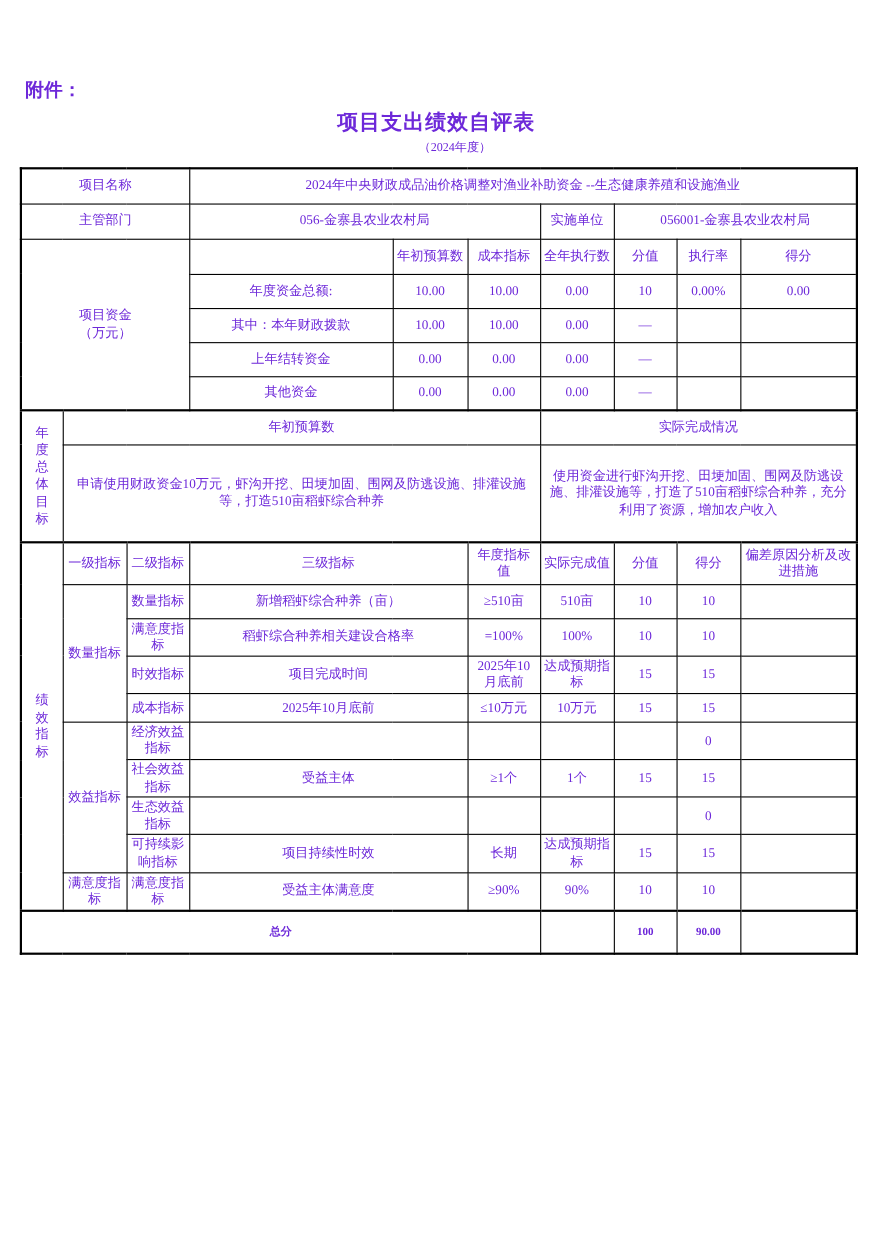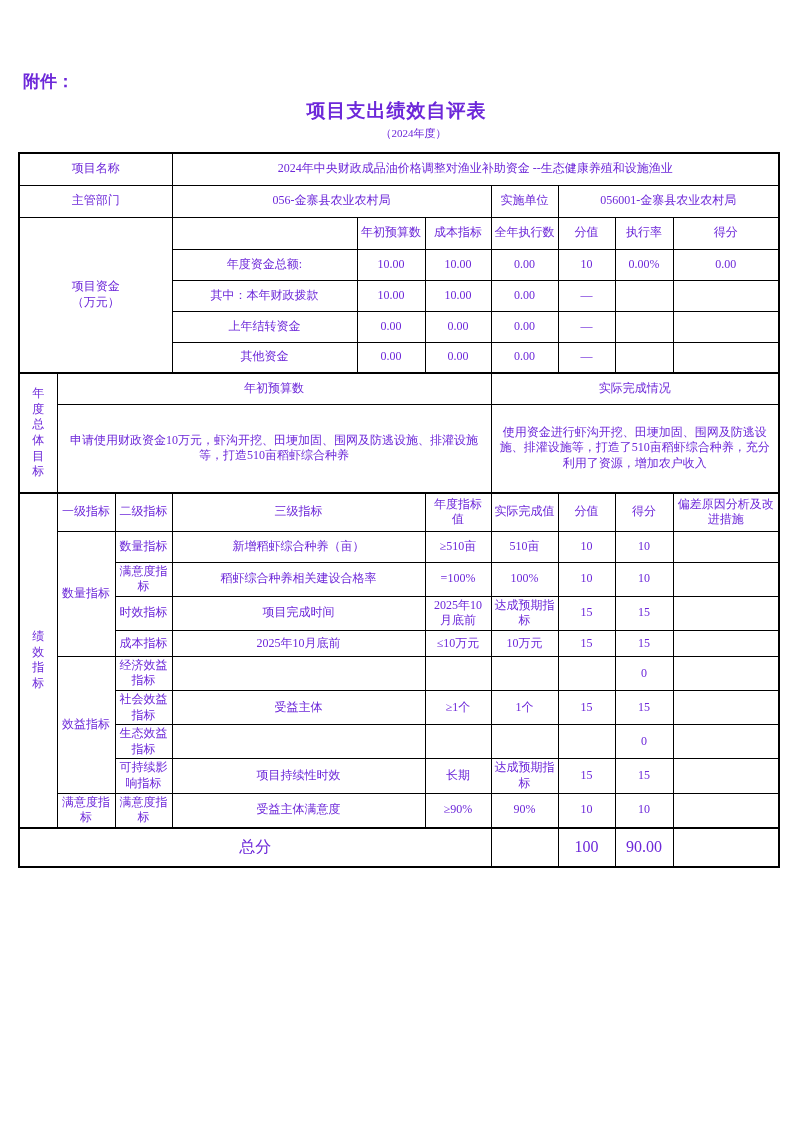--- a/index.html
+++ b/index.html
@@ -38,21 +38,21 @@
     padding:1px 3px;
     line-height:1.3;
     word-break:break-all;
     overflow:hidden;
   }
   tr.sec-top > td { border-top:2px solid #000; }
   td.vlabel { white-space:pre-line; line-height:1.65; padding:0; }
   td.plabel { white-space:pre-line; line-height:1.6; }
   td.left   { text-align:left; padding-left:4px; }
   td.goaltxt{ padding:4px 8px; line-height:1.55; }
-  tr.total-row > td { font-weight:normal; font-size:16px; }
+  tr.total-row > td { font-weight:bold; font-size:10px; }
 </style>
 </head>
 <body>
 
 <div class="page">
 
   <div class="attachment">附件：</div>
   <div class="title">项目支出绩效自评表</div>
   <div class="subtitle">（2024年度）</div>
 

